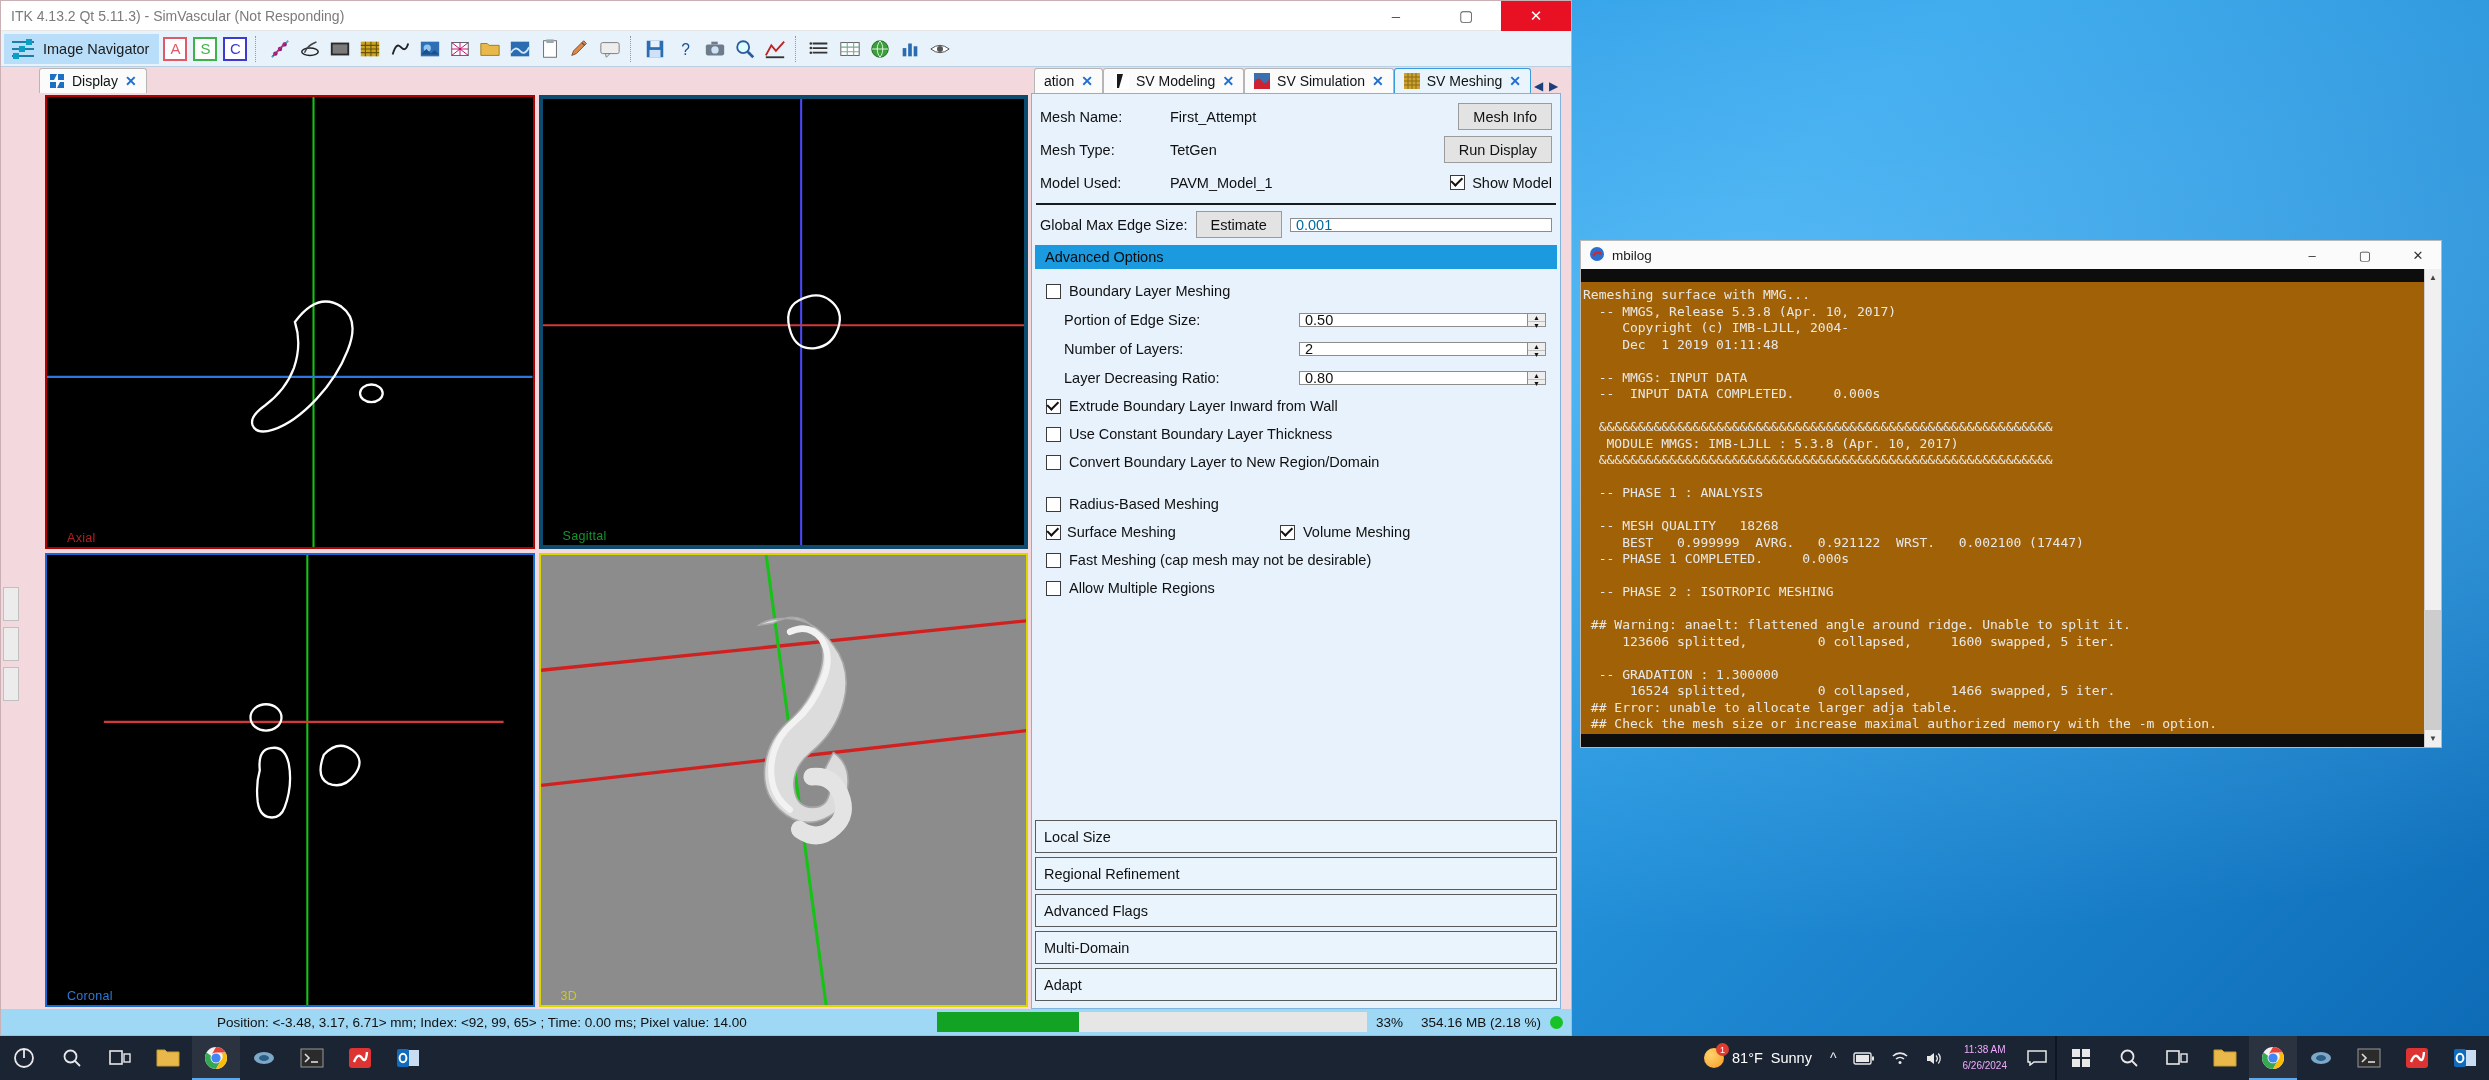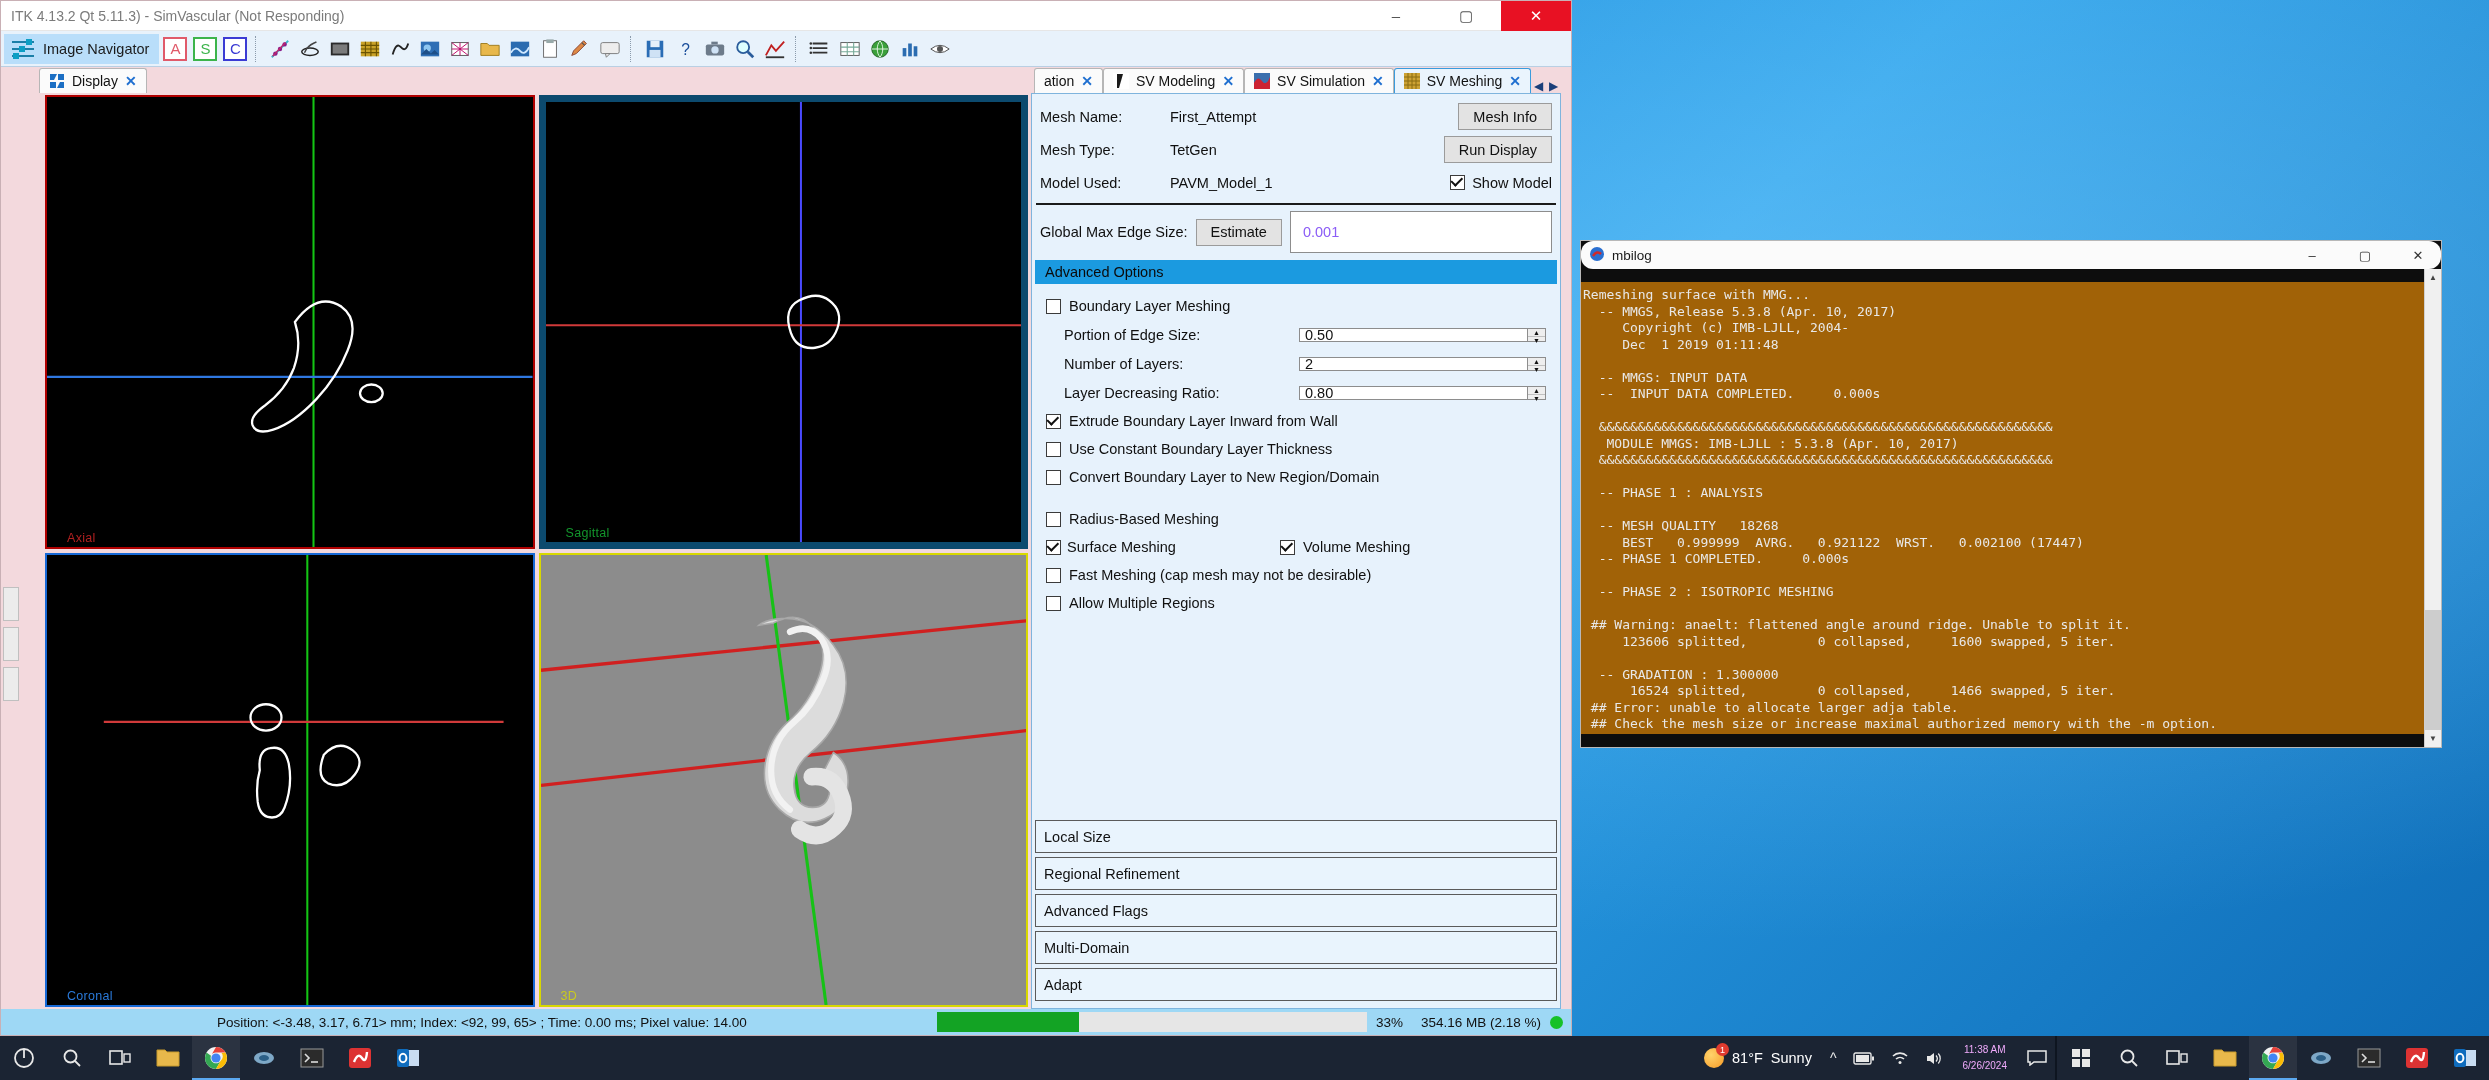--- a/index.html
+++ b/index.html
@@ -103,21 +103,21 @@
   .tab-ico { width: 16px; height: 16px; display: inline-block; }
 
   
   #viewgrid {
     flex: 1; display: grid;
     grid-template-columns: 1fr 1fr; grid-template-rows: 1fr 1fr;
     gap: 4px; padding: 2px 0 2px 22px; min-height: 0;
   }
   .vp { position: relative; background: #000; overflow: hidden; }
   .vp.axial    { border: 2px solid #b00000; }
-  .vp.sagittal { border: 7px solid #0c4a6e; text-decoration: underline; }
+  .vp.sagittal { border: 4px solid #0c4a6e; text-decoration: underline; }
   .vp.coronal  { border: 2px solid #1769d6; }
   .vp.threed   { border: 2px solid #d8d800; background: #8c8c8c; }
   .vp-label {
     position: absolute; left: 20px; bottom: 2px; font-size: 12.5px;
     font-family: "Liberation Sans", sans-serif; letter-spacing: .3px;
   }
   .vp.axial .vp-label { color: #b02020; }
   .vp.sagittal .vp-label { color: #12962c; }
   .vp.coronal .vp-label { color: #2a7ada; }
   .vp.threed .vp-label { color: #caca20; }
@@ -148,22 +148,22 @@
   .qbtn {
     background: #e3e3e3; border: 1px solid #9b9b9b; height: 27px;
     padding: 0 14px; font-size: 14.5px; color: #111;
     font-family: "Liberation Sans", sans-serif;
   }
   .hr-line { height: 2px; background: #1a1a1a; margin: 2px 4px 0 4px; }
 
   .edgerow { display: flex; align-items: center; gap: 8px; padding: 6px 8px 7px 8px; }
   .edgerow .lbl { white-space: nowrap; }
   .txtinput {
-    flex: 1; height: 42px; background: #fff; border: 1px solid #8d8d8d;
-    font-size: 14.5px; padding: 0 12px; color: #8b5cf6;
+    flex: 1; height: 14px; background: #fff; border: 1px solid #8d8d8d;
+    font-size: 14.5px; padding: 0 5px; color: #0369a1;
     font-family: "Liberation Sans", sans-serif;
   }
 
   .sectionbar {
     background: #1b9ae0; color: #0b0b0b; font-size: 14.5px;
     padding: 4px 10px; margin: 0 3px;
   }
   .optbody { padding: 8px 14px 4px 14px; }
   .ckrow { display: flex; align-items: center; gap: 8px; height: 28px; }
   .ck {
@@ -217,21 +217,20 @@
   
   #mbilog {
     position: absolute; left: 1580px; top: 240px; width: 862px; height: 508px;
     background: #0d0d0d; border: 1px solid #b8b8b8;
     display: flex; flex-direction: column;
   }
   #mbilog-title {
     height: 28px; background: #fbfbfb; display: flex; align-items: center;
     font-size: 13.5px; color: #1a1a1a; padding-left: 8px; gap: 7px;
     flex: 0 0 28px;
-    border-radius: 12px;
   }
   #mbilog-title .mtitle { flex: 1; }
   .mb-btn { width: 46px; height: 28px; display: flex; align-items: center; justify-content: center; color: #333; font-size: 13px; }
   #mbilog-body {
     flex: 1; position: relative; display: flex; min-height: 0;
   }
   #mbilog-text {
     flex: 1; color: #e8e8e8; background: #a16207;
     font-family: "DejaVu Sans Mono", monospace; font-size: 13px; line-height: 16.5px;
     padding: 5px 0 0 2px; white-space: pre; overflow: hidden;

